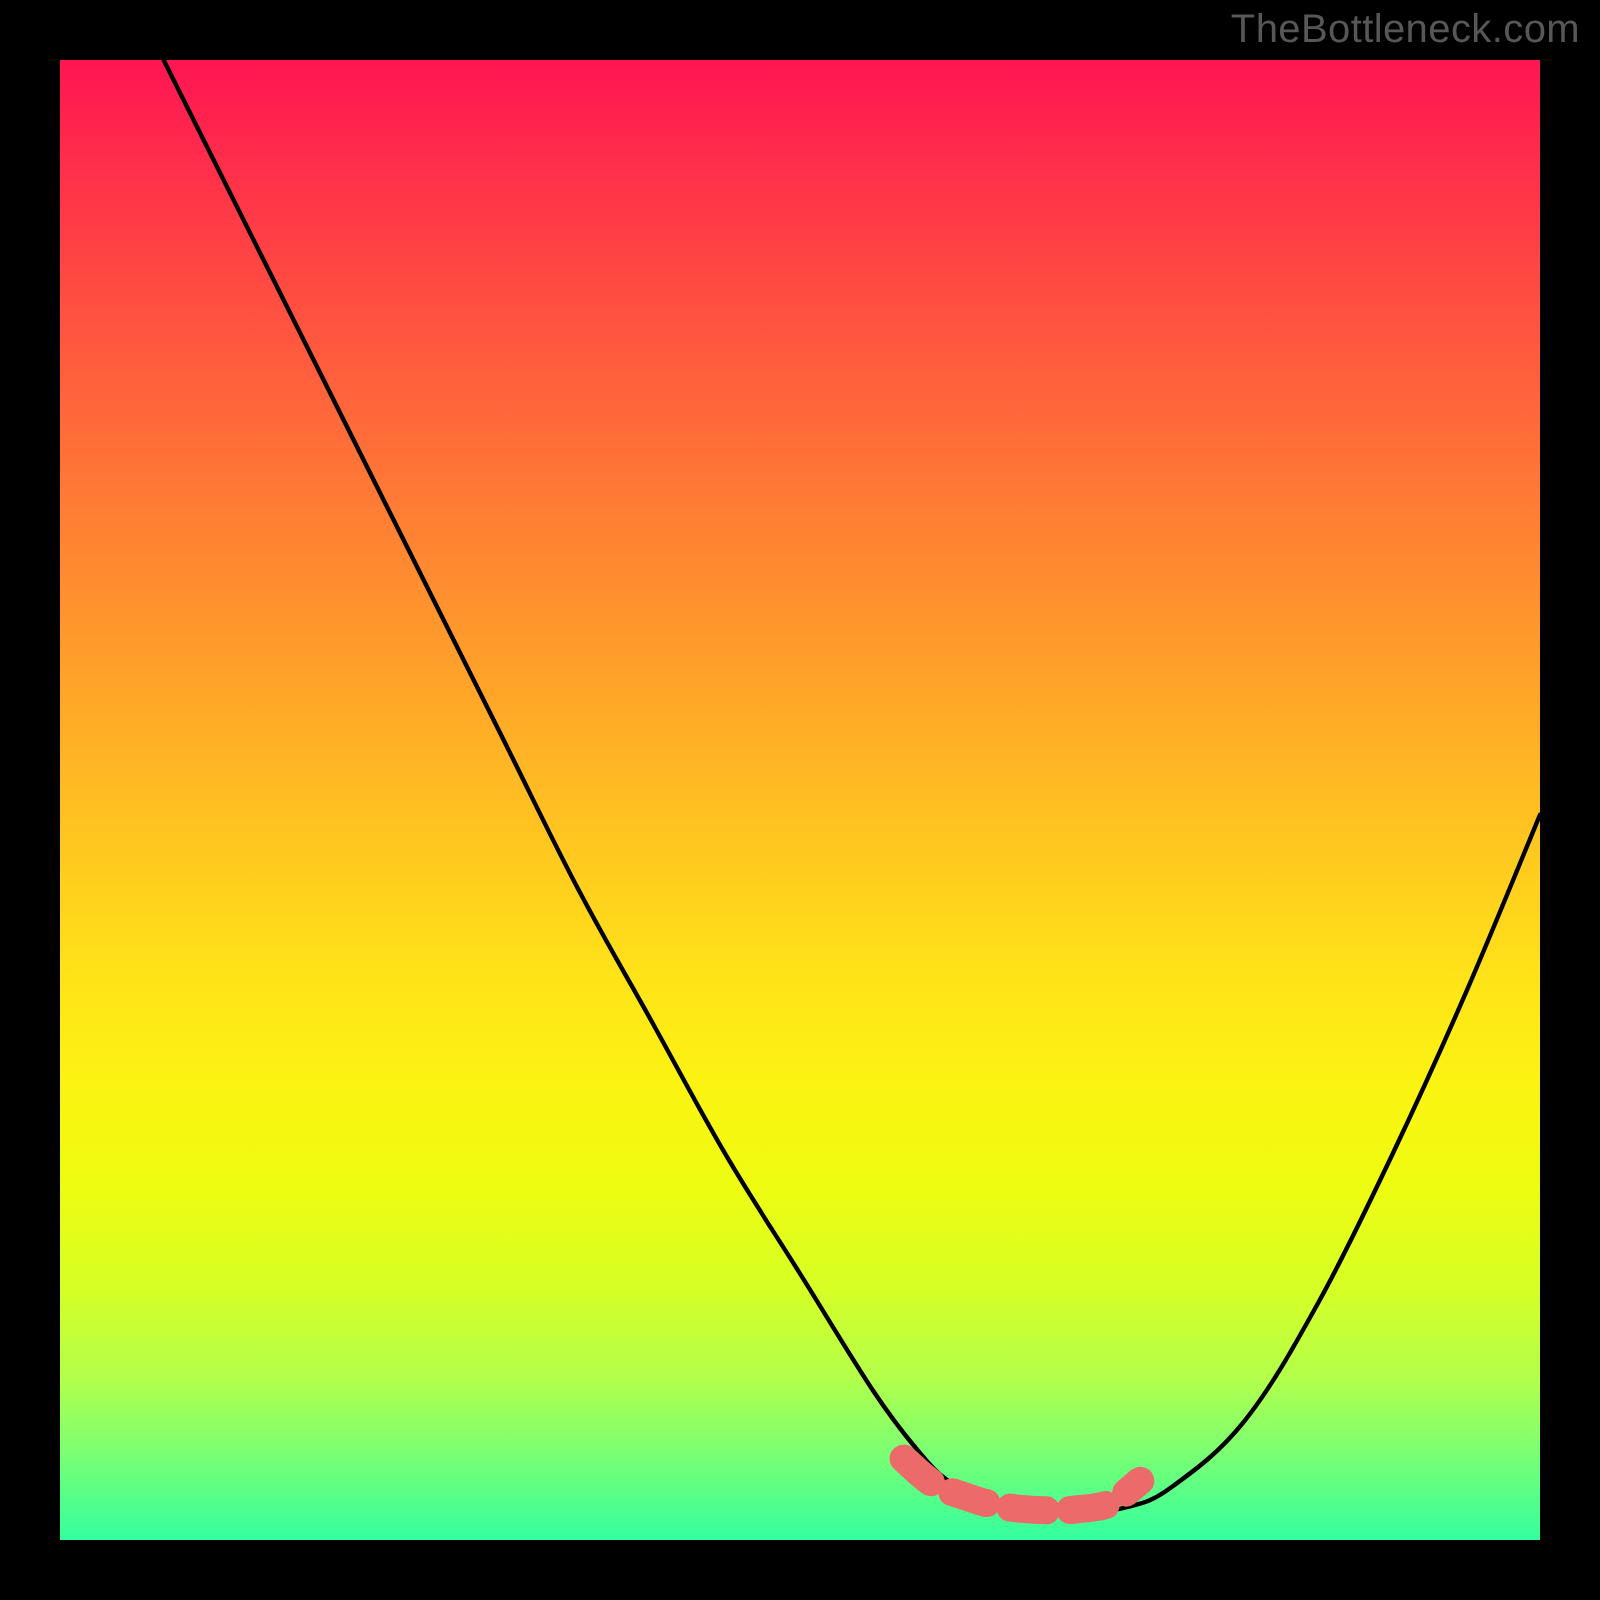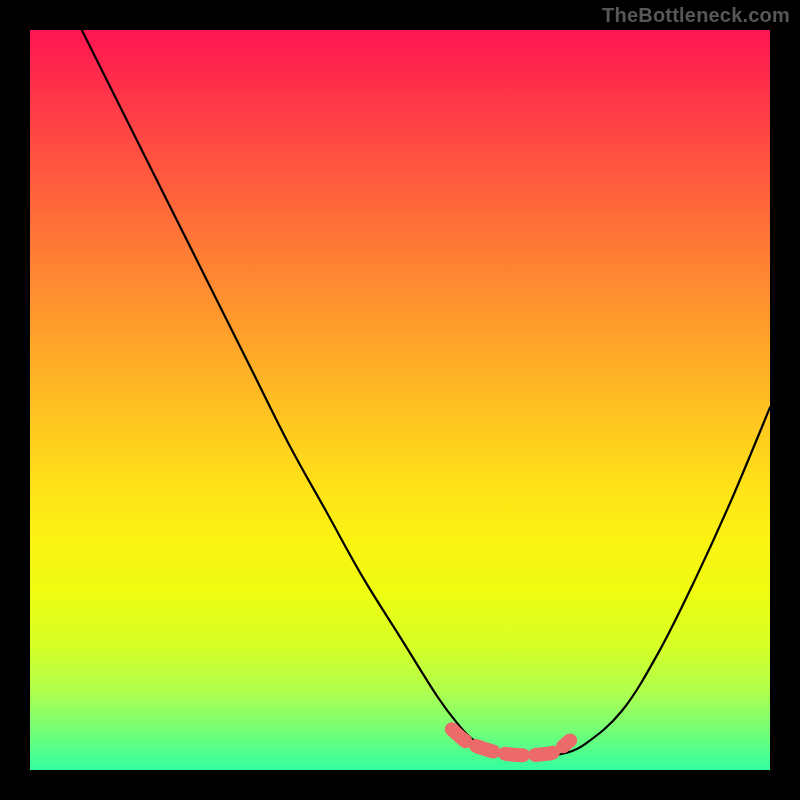--- a/index.html
+++ b/index.html
@@ -41,21 +41,21 @@
       #7cff72 94%,
       #33ff9f 100%
     );
   }
   .watermark {
     position: absolute;
     top: 4px;
     right: 10px;
     color: #575757;
     font-size: 20px;
-    font-weight: 700;
+    font-weight: 400;
     letter-spacing: 0.2px;
     user-select: none;
   }
   svg.curve {
     position: absolute;
     left: 0;
     top: 0;
     width: 740px;
     height: 740px;
     overflow: visible;

